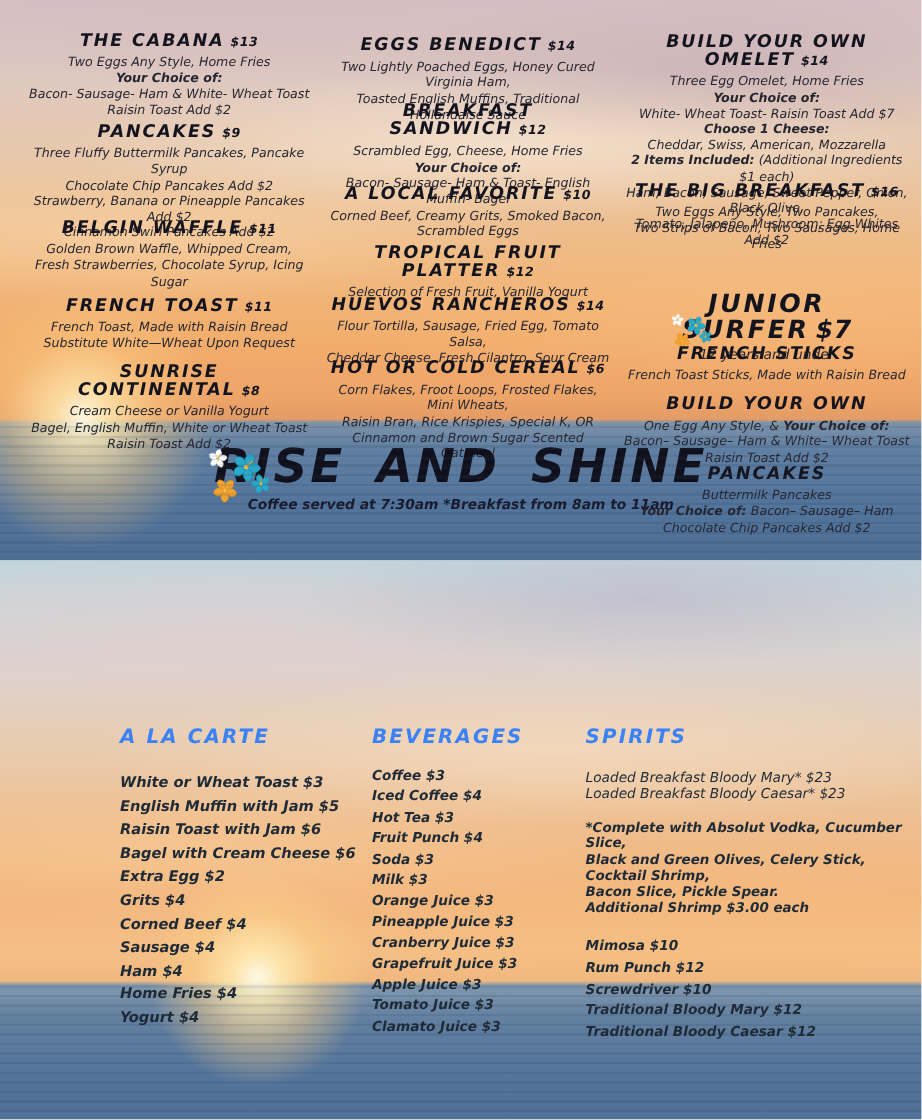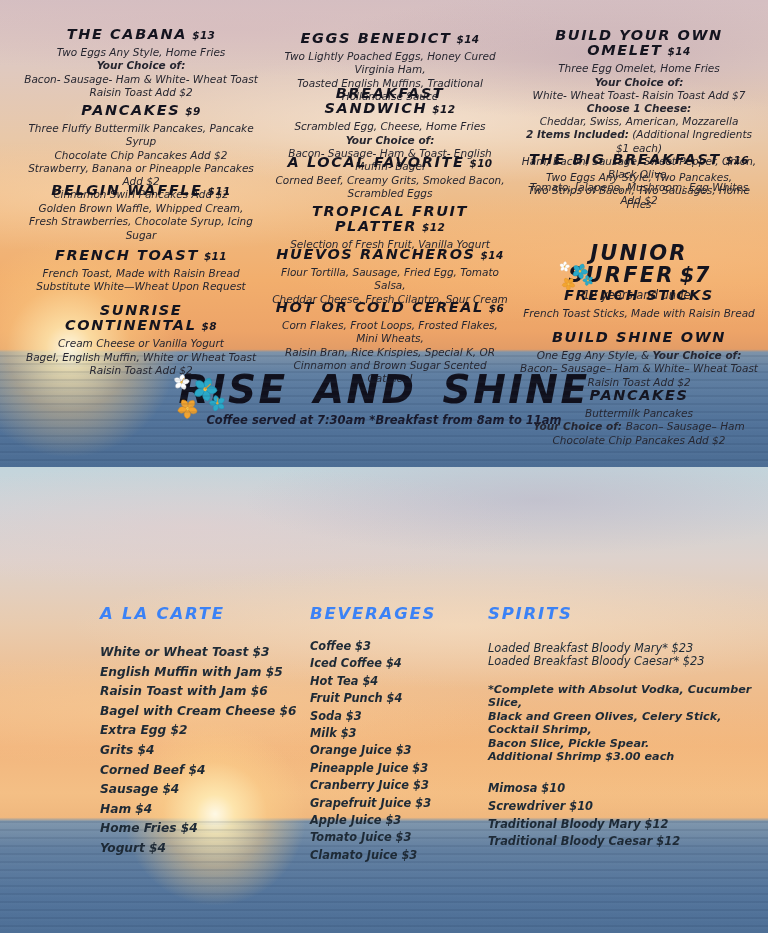--- a/index.html
+++ b/index.html
@@ -277,21 +277,21 @@
             <div class="desc-line"><span>12 years and under</span></div>
           </div>
         </div>
         <div class="menu-item">
           <h3 class="item-title"><span class="item-name">FRENCH STICKS</span></h3>
           <div class="desc">
             <div class="desc-line"><span>French Toast Sticks, Made with Raisin Bread</span></div>
           </div>
         </div>
         <div class="menu-item">
-          <h3 class="item-title"><span class="item-name">BUILD SHINE OWN</span></h3>
+          <h3 class="item-title"><span class="item-name">BUILD YOUR OWN</span></h3>
           <div class="desc">
             <div class="desc-line"><span>One Egg Any Style, &amp; </span><span class="b">Your Choice of:</span></div>
             <div class="desc-line"><span>Bacon– Sausage– Ham  &amp; White– Wheat Toast</span></div>
             <div class="desc-line"><span>Raisin Toast Add $2</span></div>
           </div>
         </div>
         <div class="menu-item">
           <h3 class="item-title"><span class="item-name">PANCAKES</span></h3>
           <div class="desc">
             <div class="desc-line"><span>Buttermilk Pancakes</span></div>
@@ -402,21 +402,21 @@
         <li class="sec-item">Ham $4</li>
         <li class="sec-item">Home Fries $4</li>
         <li class="sec-item">Yogurt $4</li>
       </ul>
     </div>
   <div class="sec sec-bev">
       <h2 class="sec-header">BEVERAGES</h2>
       <ul class="sec-items">
         <li class="sec-item">Coffee  $3</li>
         <li class="sec-item">Iced Coffee $4</li>
-        <li class="sec-item">Hot Tea $4</li>
+        <li class="sec-item">Hot Tea $3</li>
         <li class="sec-item">Fruit Punch $4</li>
         <li class="sec-item">Soda $3</li>
         <li class="sec-item">Milk $3</li>
         <li class="sec-item">Orange Juice $3</li>
         <li class="sec-item">Pineapple Juice $3</li>
         <li class="sec-item">Cranberry Juice $3</li>
         <li class="sec-item">Grapefruit Juice $3</li>
         <li class="sec-item">Apple Juice $3</li>
         <li class="sec-item">Tomato Juice $3</li>
         <li class="sec-item">Clamato Juice $3</li>
@@ -429,19 +429,20 @@
         <div class="lead-line">Loaded Breakfast Bloody Caesar* $23</div>
       </div>
       <div class="spirits-note">
         <div class="note-line">*Complete with Absolut Vodka, Cucumber Slice,</div>
         <div class="note-line">Black and Green Olives, Celery Stick, Cocktail Shrimp,</div>
         <div class="note-line">Bacon Slice, Pickle Spear.</div>
         <div class="note-line">Additional Shrimp $3.00 each</div>
       </div>
       <ul class="sec-items">
         <li class="sec-item">Mimosa  $10</li>
+        <li class="sec-item">Rum Punch $12</li>
         <li class="sec-item">Screwdriver $10</li>
         <li class="sec-item">Traditional Bloody Mary $12</li>
         <li class="sec-item">Traditional Bloody Caesar $12</li>
       </ul>
     </div>
 
 </div>
 
 </body></html>

